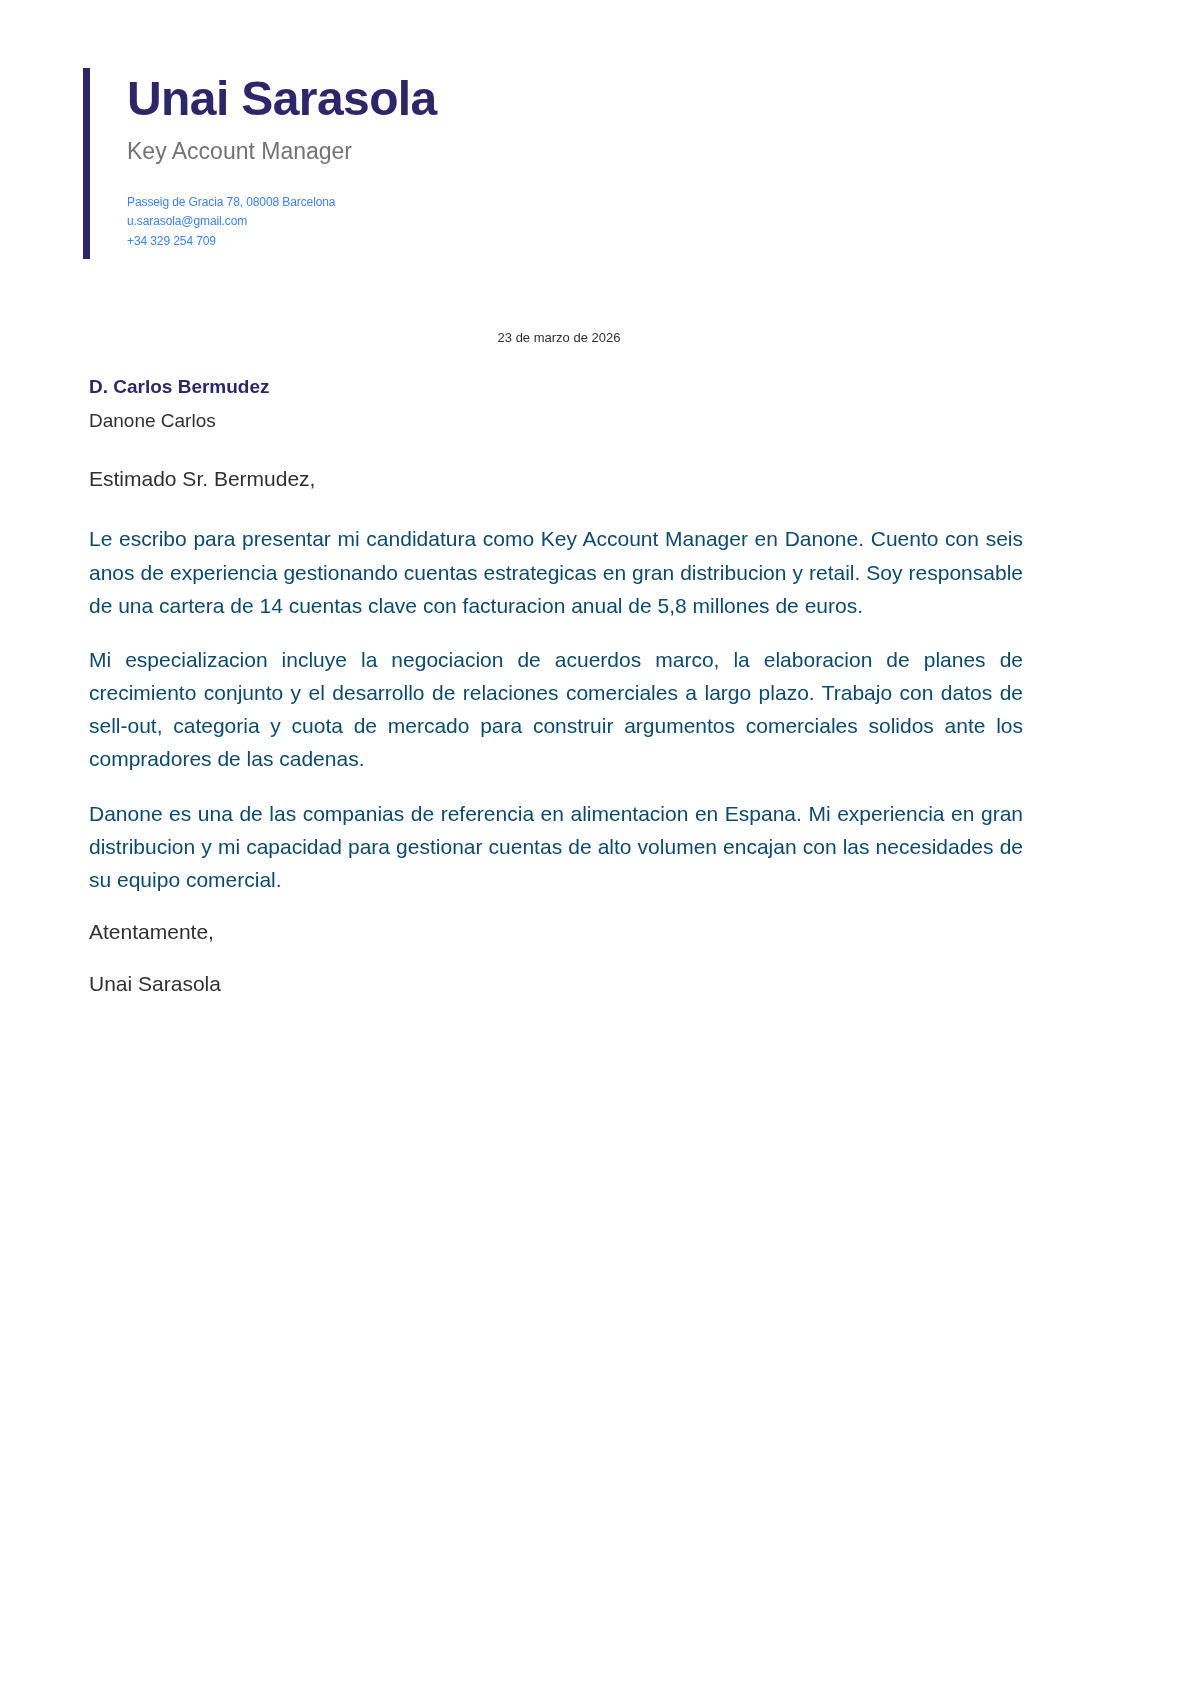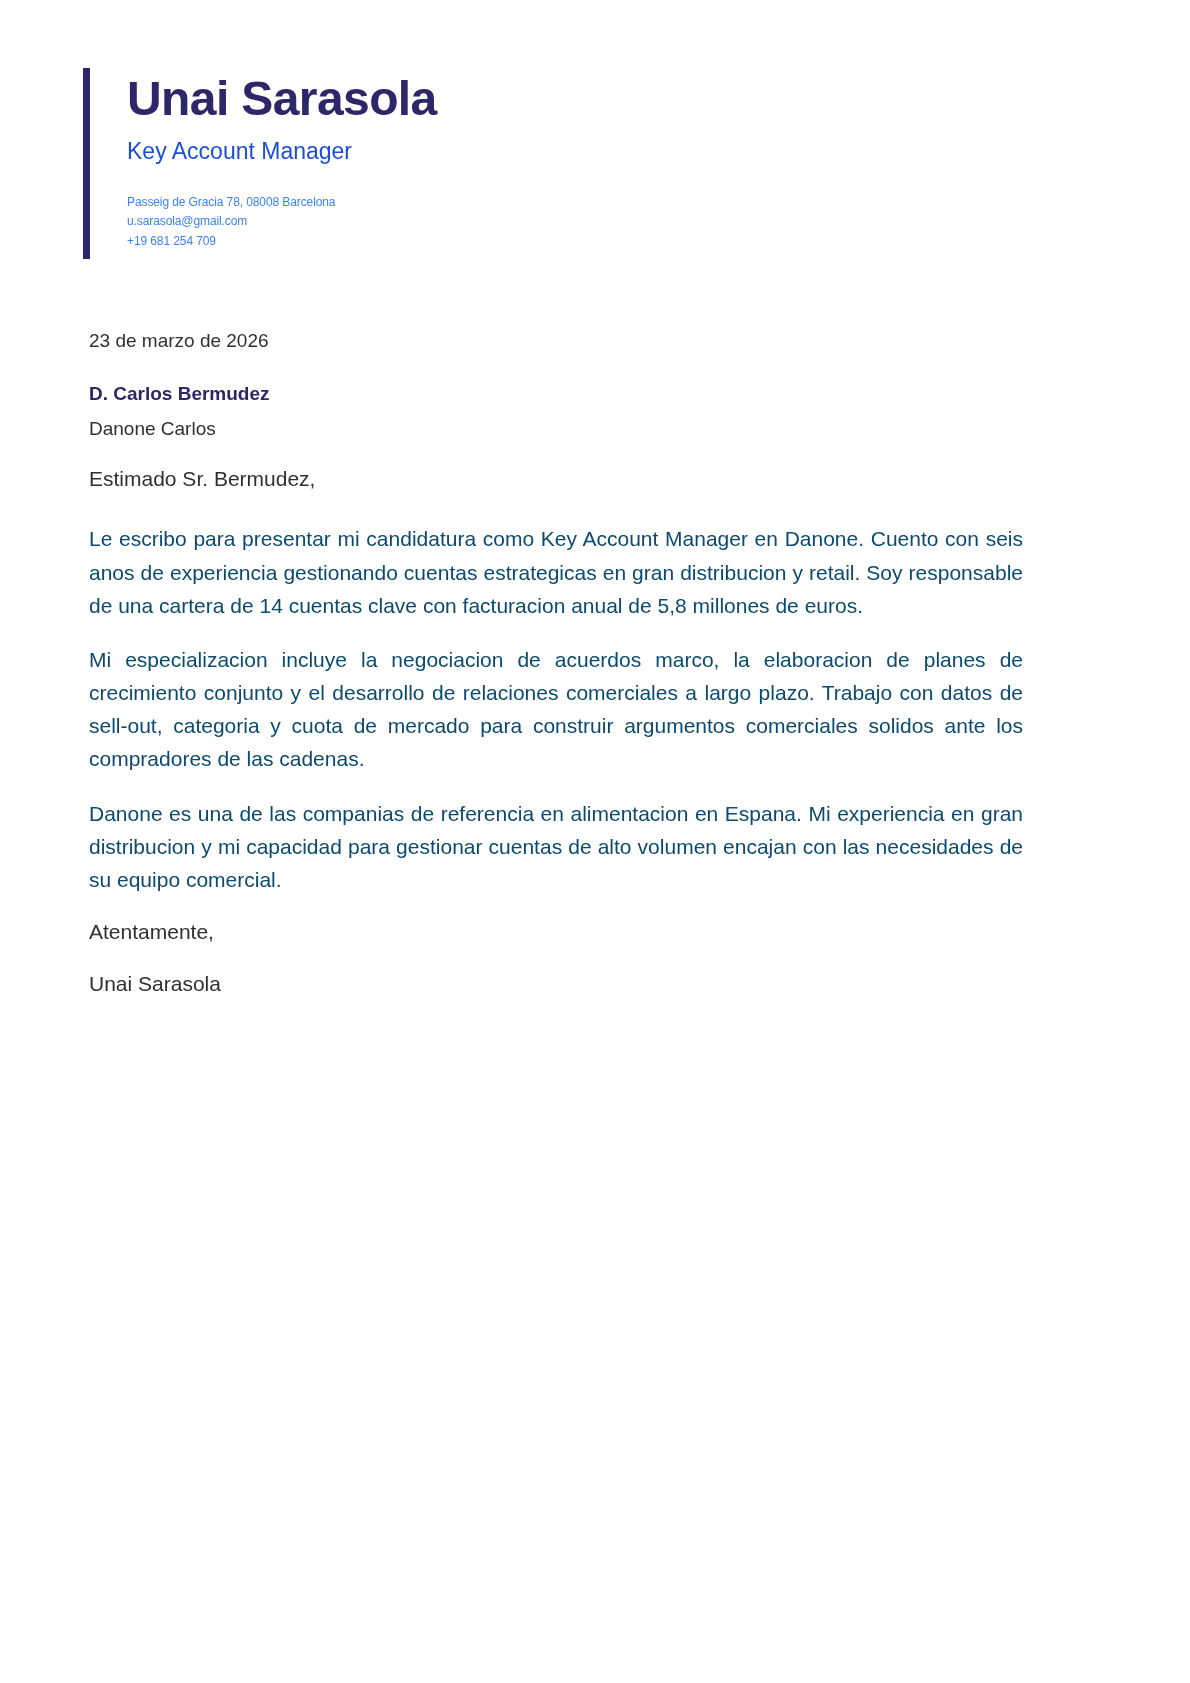--- a/index.html
+++ b/index.html
@@ -48,44 +48,45 @@
     font-weight: bold;
     letter-spacing: -0.6px;
     color: #2d2668;
     line-height: 1.05;
     margin: 0 0 14px 0;
     white-space: nowrap;
   }
   .job-title {
     font-size: 23px;
     font-weight: 400;
-    color: #1d4ed8;
+    color: #737373;
     line-height: 1.2;
     margin: 0 0 27px 0;
   }
   .contact-line {
     font-size: 12px;
     color: #3b82f6;
     line-height: 1.62;
     letter-spacing: -0.1px;
     white-space: nowrap;
   }
 
   
   .meta {
     position: absolute;
     left: 89px;
     top: 330px;
     width: 940px;
   }
   .date {
-    font-size: 19px;
+    font-size: 13px;
     color: #303030;
     line-height: 1.2;
     margin-bottom: 30px;
+    text-align: center;
   }
   .recipient-name {
     font-size: 19px;
     font-weight: bold;
     color: #2d2668;
     line-height: 1.2;
     margin-bottom: 12px;
   }
   .recipient-company {
     font-size: 19px;
@@ -132,21 +133,21 @@
 
 <div class="page">
 
   <div class="header">
     <div class="accent-bar"></div>
     <div class="header-text">
       <div class="name">Unai Sarasola</div>
       <div class="job-title">Key Account Manager</div>
       <div class="contact-line">Passeig de Gracia 78, 08008 Barcelona</div>
       <div class="contact-line">u.sarasola@gmail.com</div>
-      <div class="contact-line">+19 681 254 709</div>
+      <div class="contact-line">+34 329 254 709</div>
     </div>
   </div>
 
   <div class="meta">
     <div class="date">23 de marzo de 2026</div>
     <div class="recipient-name">D. Carlos Bermudez</div>
     <div class="recipient-company">Danone Carlos</div>
   </div>
 
   <div class="letter-body">

